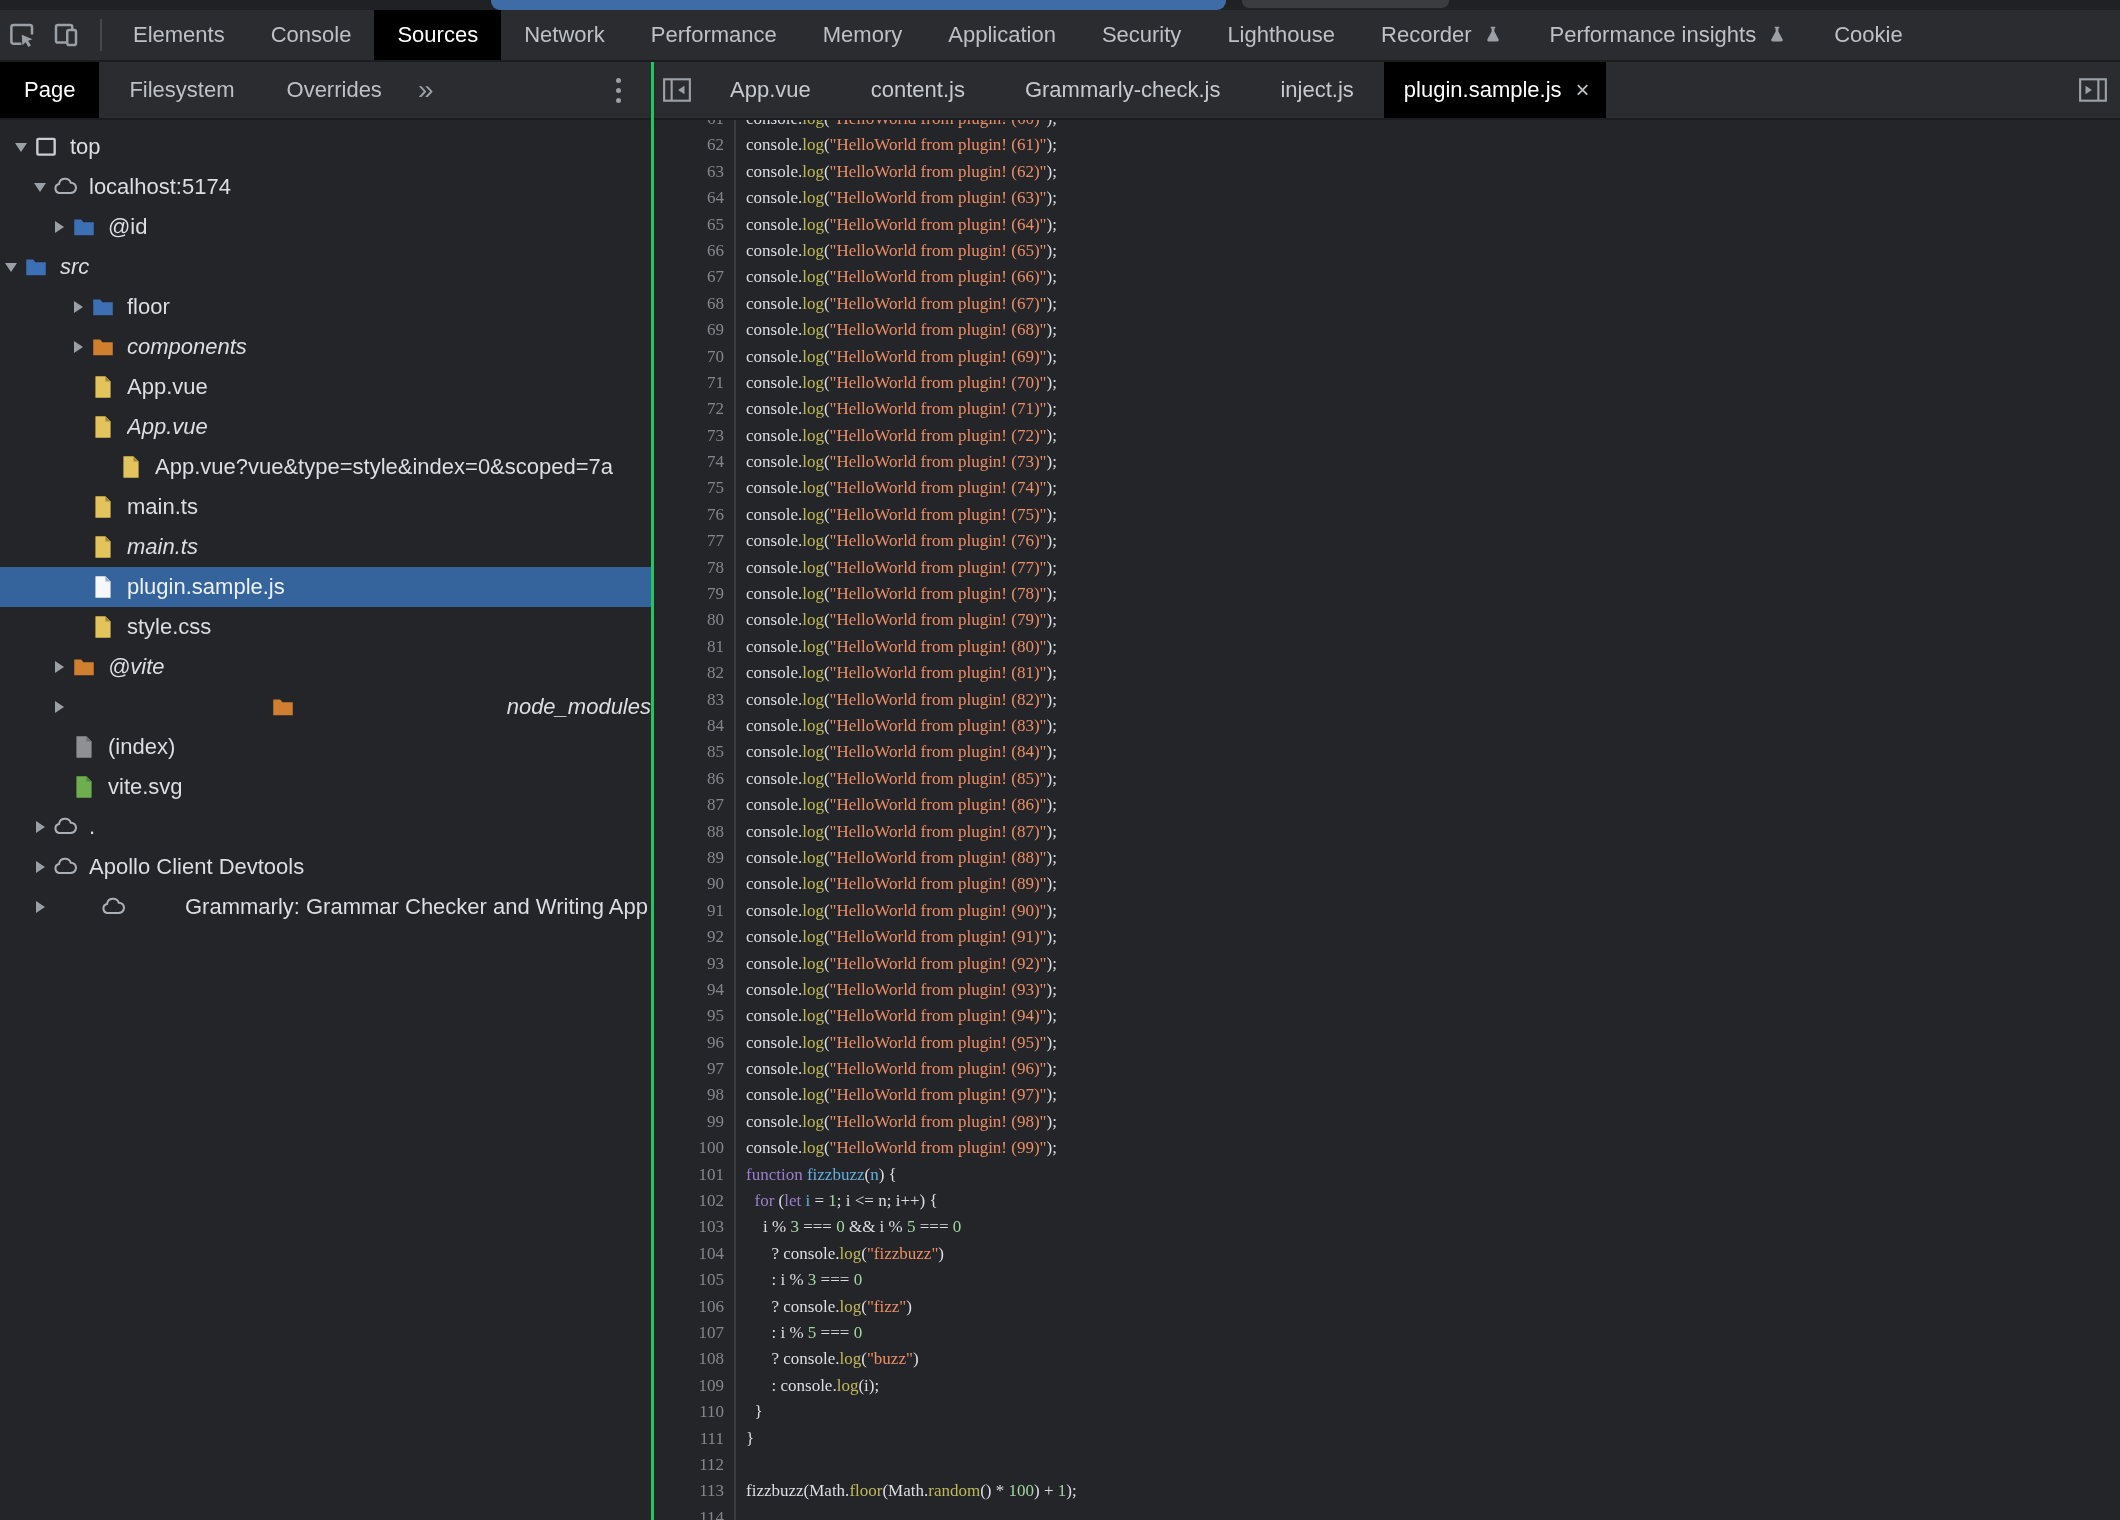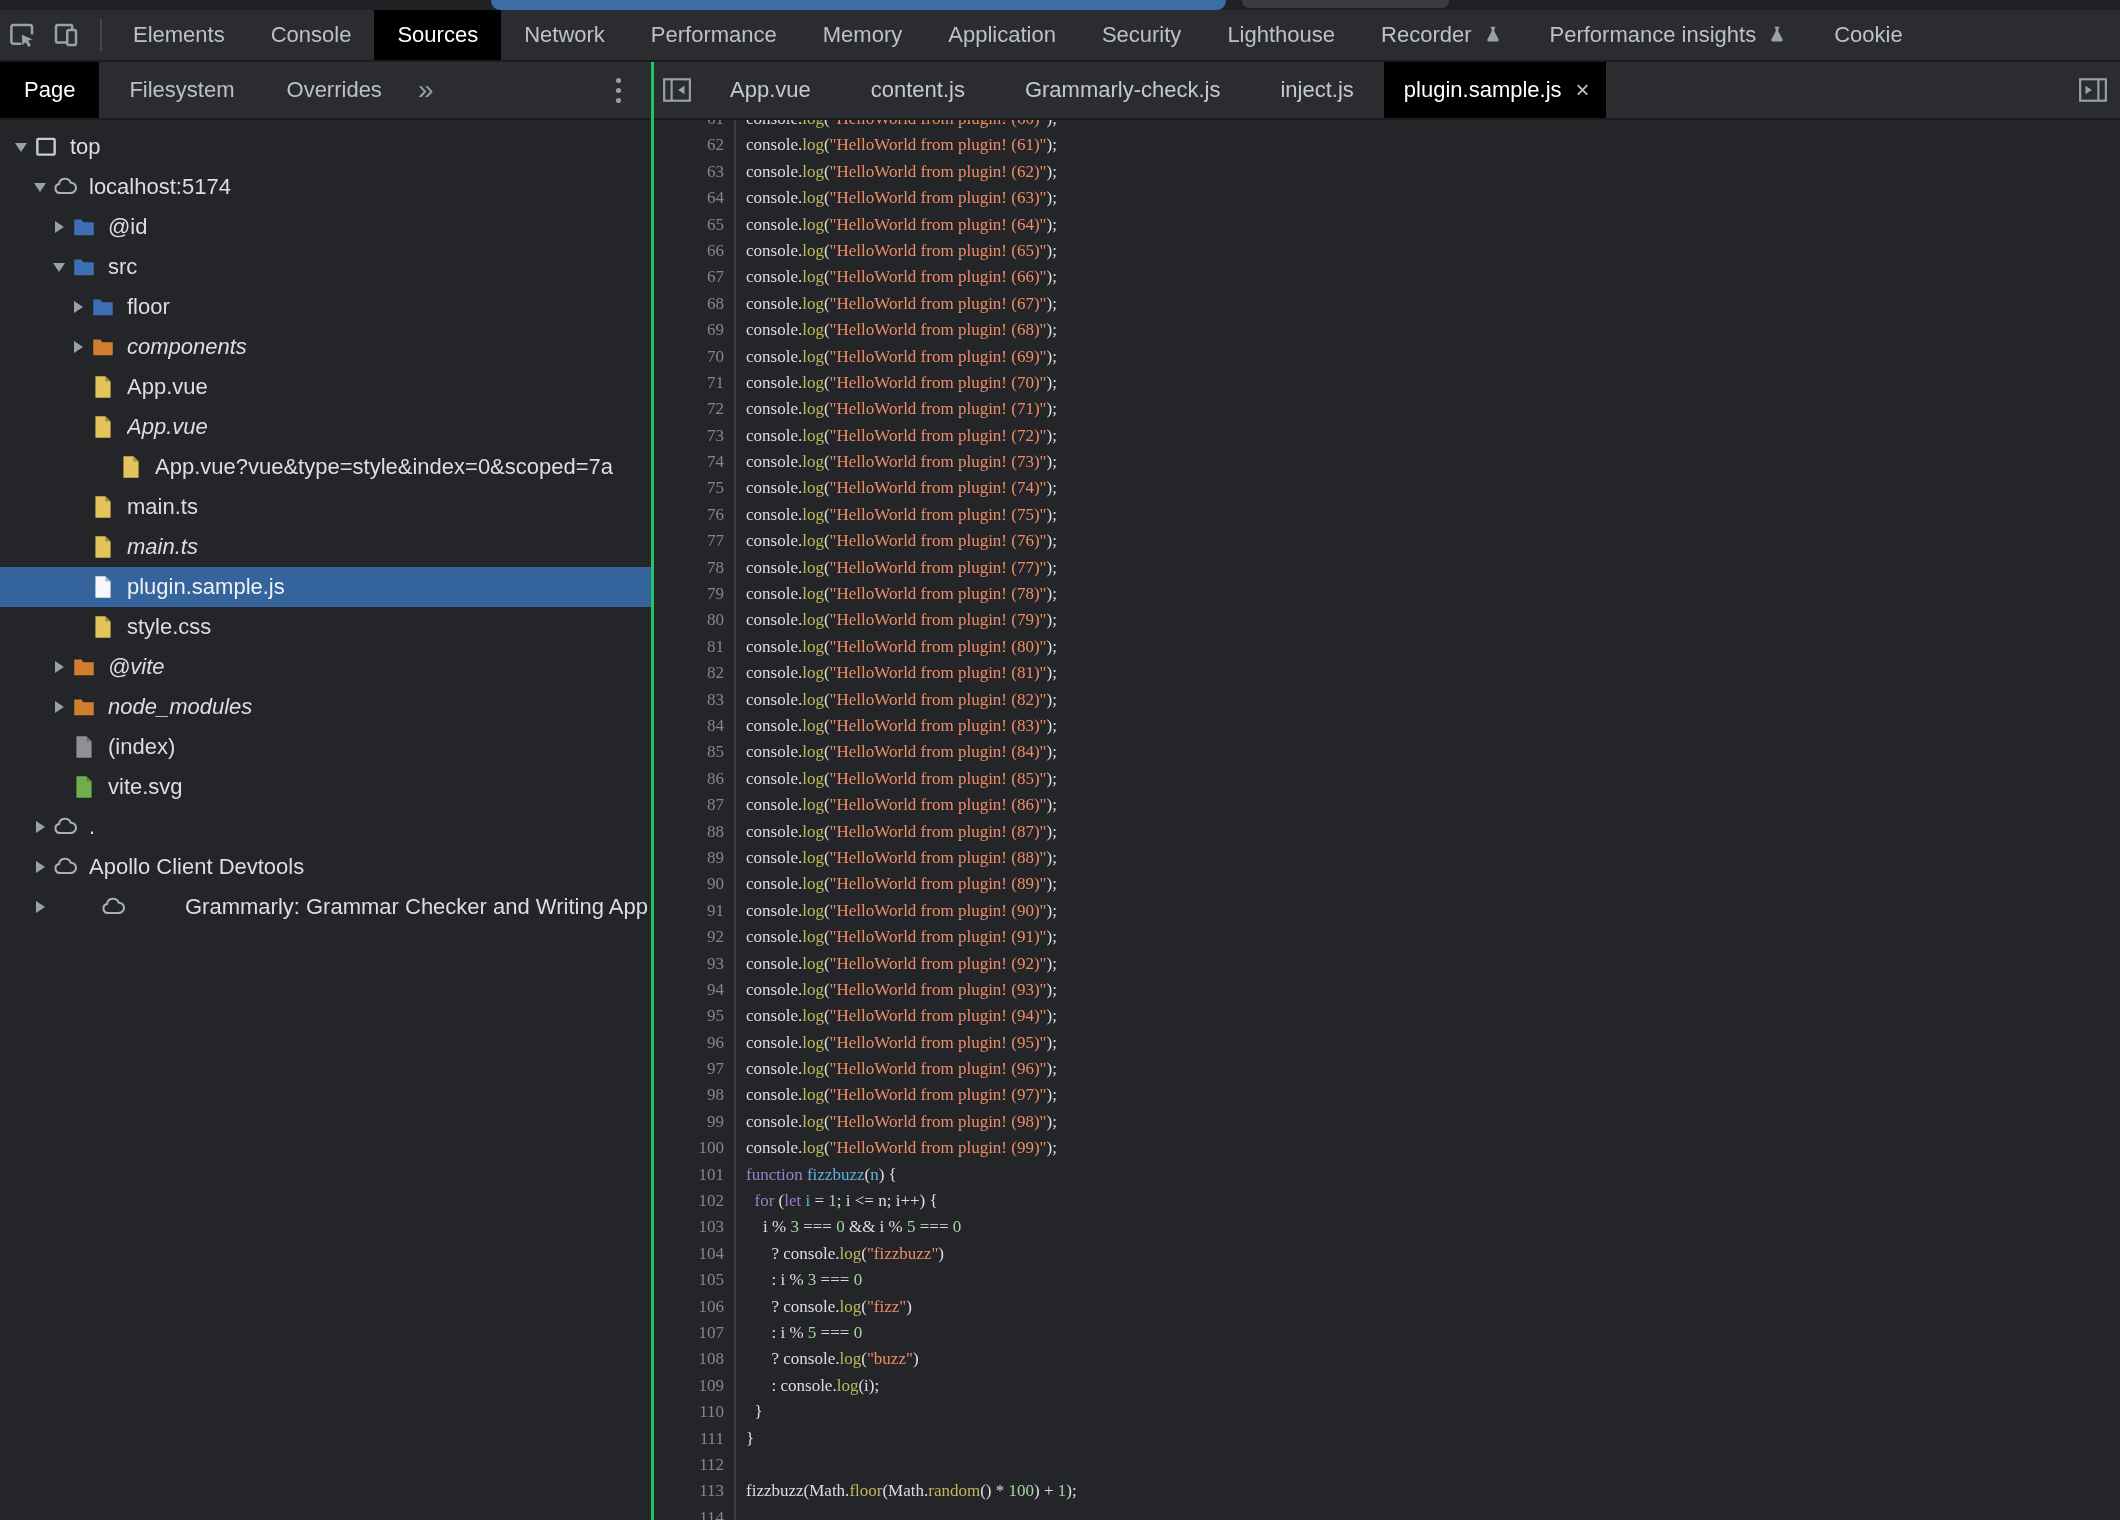--- a/index.html
+++ b/index.html
@@ -200,21 +200,21 @@
           </div>
           <div class="tree-row" style="padding-left: 48px;">
             <span class="arrow collapsed"></span>
             <span class="t-icon">
               <svg viewBox="0 0 24 24">
                 <path d="M3 5h6.4l2 2.6H21v11.9H3z" fill="#3d6fb4"></path>
               </svg>
             </span>
             <span class="t-label">@id</span>
           </div>
-          <div class="tree-row" style="padding-left: 48px;">
+          <div class="tree-row" style=" font-style: italic;">
             <span class="arrow expanded"></span>
             <span class="t-icon">
               <svg viewBox="0 0 24 24">
                 <path d="M3 5h6.4l2 2.6H21v11.9H3z" fill="#3d6fb4"></path>
               </svg>
             </span>
             <span class="t-label">src</span>
           </div>
           <div class="tree-row" style="padding-left: 67px;">
             <span class="arrow collapsed"></span>
@@ -306,21 +306,21 @@
           </div>
           <div class="tree-row" style="padding-left: 48px;">
             <span class="arrow collapsed"></span>
             <span class="t-icon">
               <svg viewBox="0 0 24 24">
                 <path d="M3 5h6.4l2 2.6H21v11.9H3z" fill="#d07f2e"></path>
               </svg>
             </span>
             <span class="t-label italic">@vite</span>
           </div>
-          <div class="tree-row" style="padding-left: 48px;">
+          <div class="tree-row" style="padding-left: 48px; justify-content: space-between;">
             <span class="arrow collapsed"></span>
             <span class="t-icon">
               <svg viewBox="0 0 24 24">
                 <path d="M3 5h6.4l2 2.6H21v11.9H3z" fill="#d07f2e"></path>
               </svg>
             </span>
             <span class="t-label italic">node_modules</span>
           </div>
           <div class="tree-row" style="padding-left: 48px;">
             <span class="arrow"></span>

